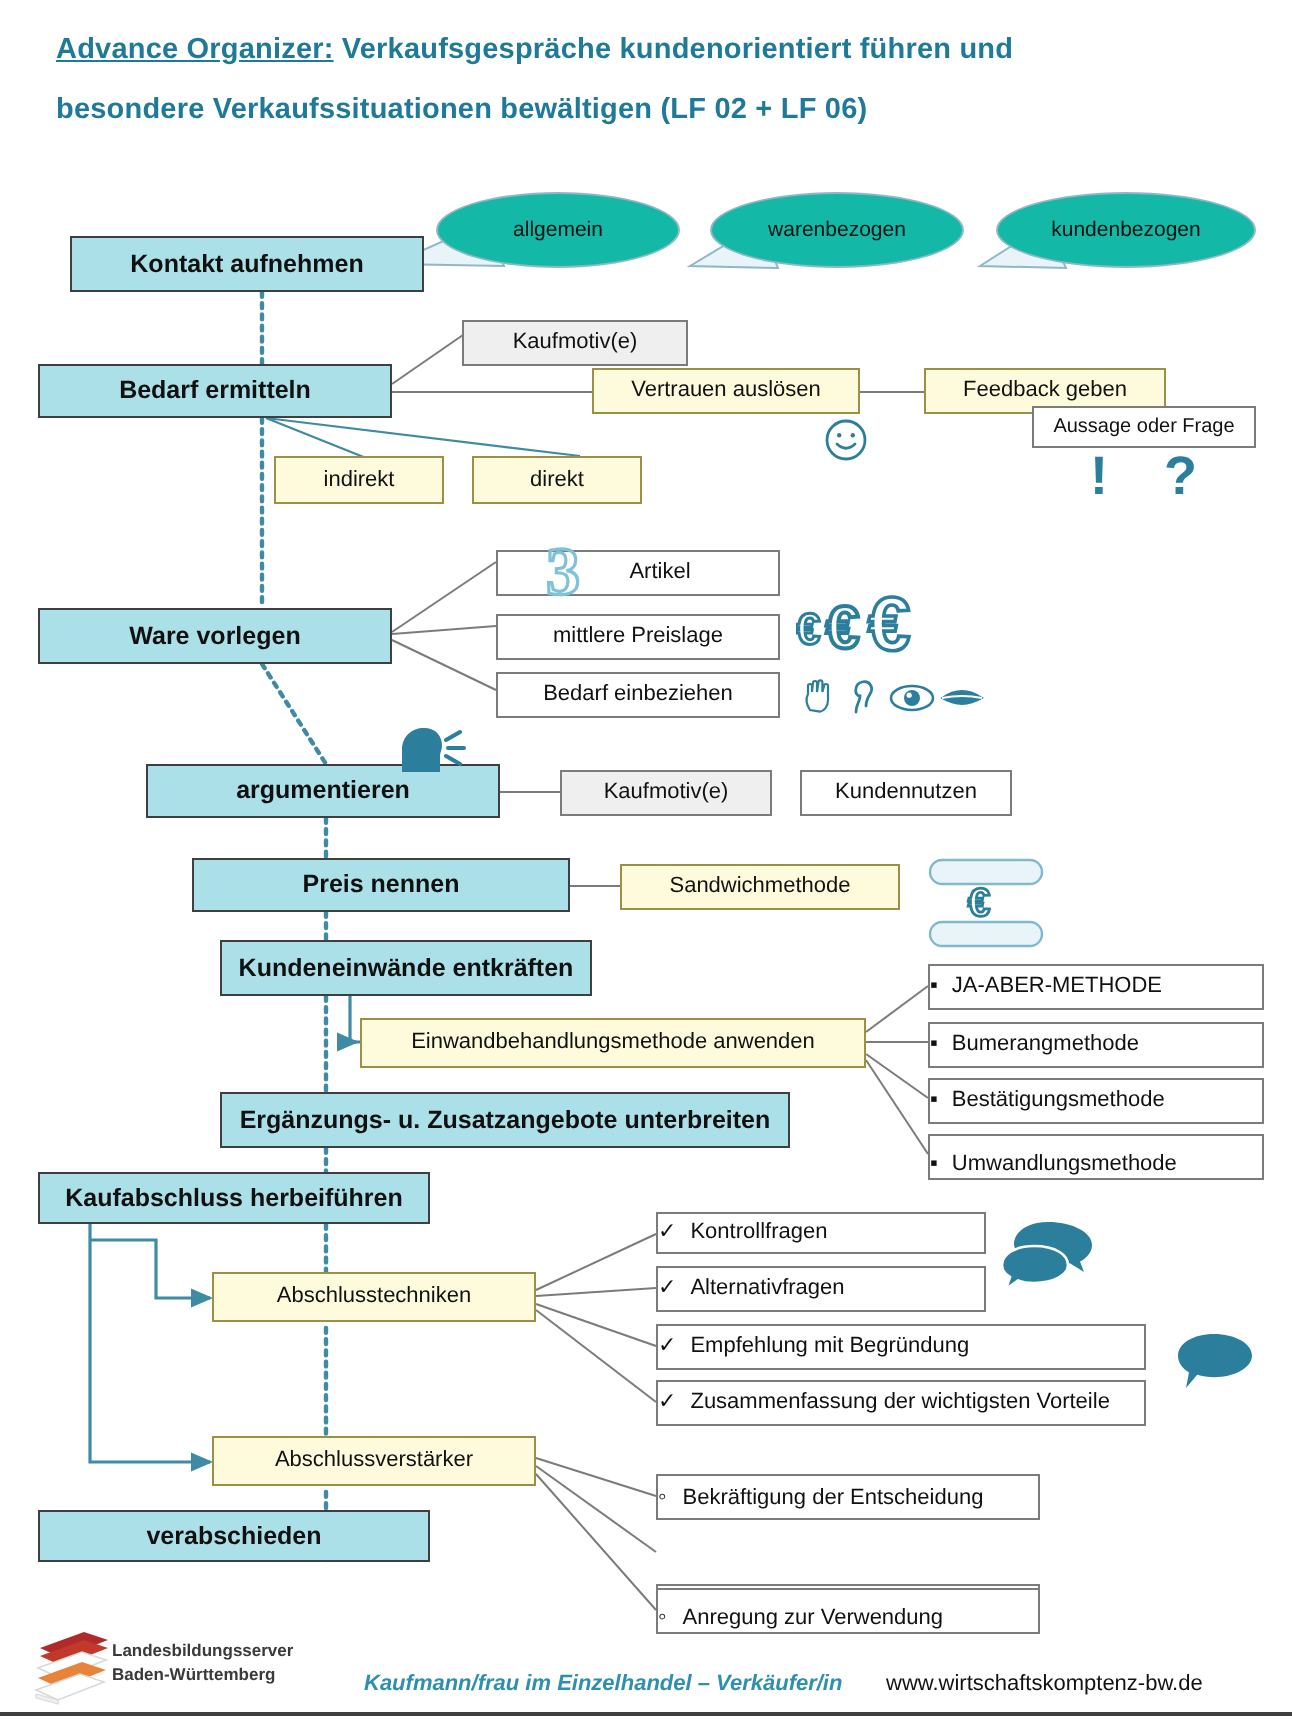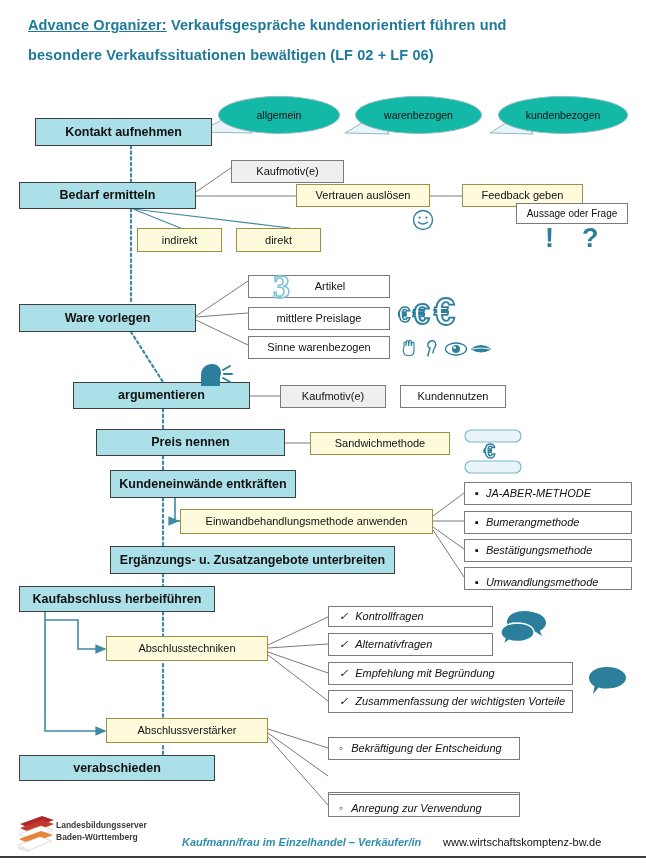--- a/index.html
+++ b/index.html
@@ -44,21 +44,21 @@
   
   .grey{
     background:#efefef;border:1px solid #7b7b7b;
     justify-content:center;text-align:center;color:#111;
   }
   
   .white{
     background:#ffffff;border:1px solid #7b7b7b;
     justify-content:center;text-align:center;color:#111;
   }
-  .white.left{justify-content:flex-start;text-align:left;padding-left:10px;font-style:italic;}
+  .white.left{justify-content:flex-start;text-align:left;}
   .bullet-sq::before{content:"\25AA";margin-right:7px;font-size:11px;}
   .bullet-ci::before{content:"\25E6";margin-right:8px;font-size:12px;}
   .check::before{content:"\2713";margin-right:7px;font-size:11px;}
 
   
   .bubble{
     position:absolute;box-sizing:border-box;
     background:#14b8a6;border:1px solid #8fb8c6;
     border-radius:50%/50%;
     display:flex;align-items:center;justify-content:center;
@@ -243,21 +243,21 @@
   <div style="position:absolute;left:273px;top:270px;font-size:34px;line-height:34px;font-weight:bold;
               color:transparent;-webkit-text-stroke:1.6px #7fc4d6;font-family:'Liberation Serif',serif;">
     <span>3</span>
   </div>
 
   <div class="box white" style="left:248px;top:307px;width:142px;height:23px;">
     <span class="txt">mittlere Preislage</span>
   </div>
 
   <div class="box white" style="left:248px;top:336px;width:142px;height:23px;">
-    <span class="txt">Sinne warenbezogen</span>
+    <span class="txt">Bedarf einbeziehen</span>
   </div>
 
   <svg class="icon-abs" style="left:398px;top:292px;" width="72" height="40" viewBox="0 0 72 40">
     <text x="0" y="30" font-family="'Liberation Sans',sans-serif" font-size="22" font-weight="bold" fill="none" stroke="#2b7f9c" stroke-width="1.5">€</text>
     <text x="15" y="32" font-family="'Liberation Sans',sans-serif" font-size="30" font-weight="bold" fill="none" stroke="#2b7f9c" stroke-width="2">€</text>
     <text x="36" y="33" font-family="'Liberation Sans',sans-serif" font-size="38" font-weight="bold" fill="none" stroke="#2b7f9c" stroke-width="1.8">€</text>
   </svg>
 
   <svg class="icon-abs" style="left:400px;top:338px;" width="20" height="20" viewBox="0 0 20 20">
     <path d="M5,17 C3,14 3,11 4,9 L4,5 a1,1 0 0 1 2,0 L6,8 L6.5,3.5 a1,1 0 0 1 2,0 L8.5,8 L9.2,3.2 a1,1 0 0 1 2,0 L11.2,8 L12,5 a1,1 0 0 1 2,0 L14,12 C14,15.5 12,17.5 10,17.8 Z" fill="none" stroke="#2b7f9c" stroke-width="1.1"></path>

